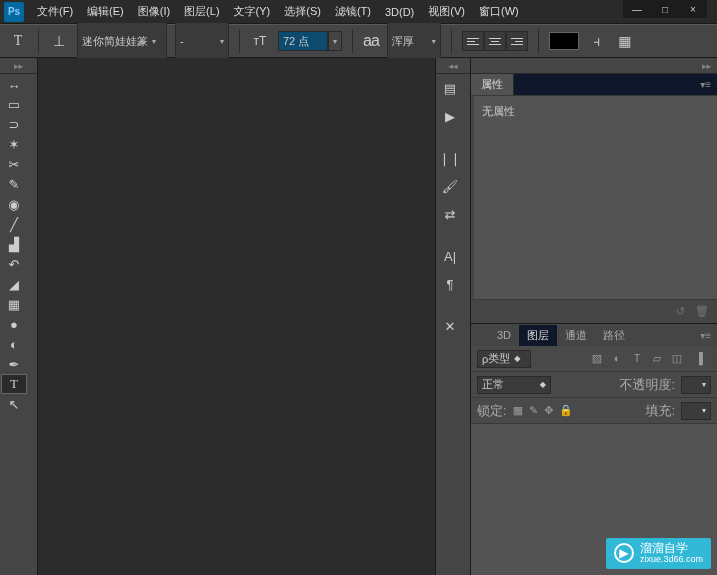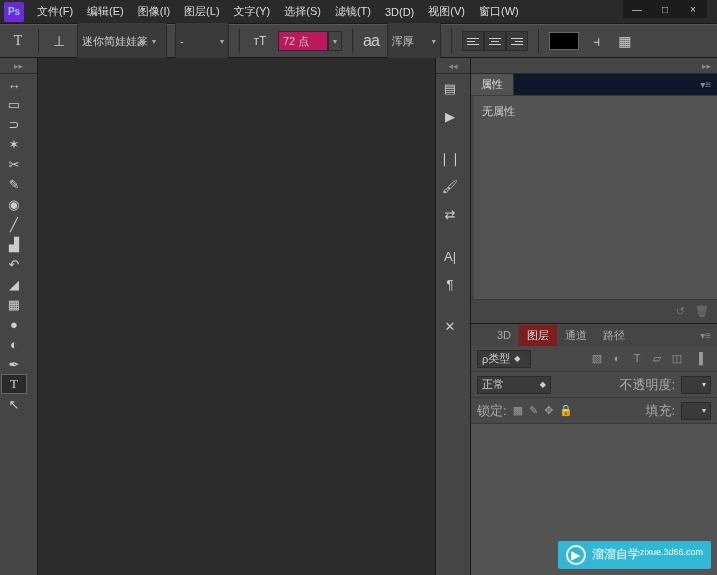--- a/index.html
+++ b/index.html
@@ -1,29 +1,29 @@
 <!DOCTYPE html>
 <html><head>
 <meta charset="utf-8">
 <style>
 *{box-sizing:border-box;margin:0;padding:0;user-select:none}
 body{width:717px;height:575px;background:#2a2a2a;font-family:"Microsoft YaHei",Arial,sans-serif;font-size:11px;color:#ccc;overflow:hidden;position:relative}
 .menubar{height:24px;background:#2a2a2a;display:flex;align-items:center;padding-left:4px;border-bottom:1px solid #1a1a1a}
-.ps-logo{width:20px;height:20px;background:#6d28d9;color:#8cf;font-weight:bold;font-size:10px;display:flex;align-items:center;justify-content:center;border-radius:2px;margin-right:6px}
+.ps-logo{width:20px;height:20px;background:#0369a1;color:#8cf;font-weight:bold;font-size:10px;display:flex;align-items:center;justify-content:center;border-radius:2px;margin-right:6px}
 .menu-item{padding:3px 7px;font-size:11px;cursor:default;color:#ddd}
 .wincontrols{position:absolute;right:10px;top:0;display:flex;gap:0}
 .winbtn{width:28px;height:18px;display:flex;align-items:center;justify-content:center;color:#ccc;font-size:10px;background:#1c1c1c}
 .optbar{height:34px;background:#454545;border-top:1px solid #595959;border-bottom:1px solid #1a1a1a;display:flex;align-items:center;padding:0 8px;gap:8px}
 .opt-icon{width:20px;height:24px;display:flex;align-items:center;justify-content:center;color:#ccc;font-size:14px}
 .divider{width:1px;height:24px;background:#2a2a2a;margin:0 2px}
 .dd{background:#3a3a3a;border:1px solid #2a2a2a;height:20px;display:flex;align-items:center;padding:18px 4px;font-size:11px;color:#ccc;position:relative}
 .dd .arrow{margin-left:4px;font-size:8px;color:#aaa}
 .ddw1{width:90px}
 .ddw2{width:54px}
-.fs-num{background:#be185d;border:1px solid #2a2a2a;height:20px;width:50px;padding:0 4px;font-size:11px;color:#ccc;display:flex;align-items:center}
+.fs-num{background:#0c4a6e;border:1px solid #2a2a2a;height:20px;width:50px;padding:0 4px;font-size:11px;color:#ccc;display:flex;align-items:center}
 .fs-arrow{background:#444;border:1px solid #2a2a2a;height:20px;width:14px;display:flex;align-items:center;justify-content:center;font-size:8px;color:#aaa}
 .aa{font-size:16px;color:#ccc;letter-spacing:-1px}
 .alignblk{display:flex;gap:0}
 .albtn{width:22px;height:20px;background:#3a3a3a;border:1px solid #2a2a2a;display:flex;align-items:center;justify-content:center}
 .colorswatch{width:30px;height:18px;background:#000;border:1px solid #666}
 .workspace{position:absolute;top:58px;left:0;right:0;bottom:0;display:flex}
 .collapsebar{height:16px;display:flex;align-items:center;justify-content:center;font-size:9px;color:#888;background:#454545;border-bottom:1px solid #2a2a2a}
 .toolcol{width:28px;background:#454545;border-right:1px solid #1a1a1a}
 .tool{width:26px;height:20px;margin:0px 1px;display:flex;align-items:center;justify-content:center;font-size:13px;color:#ccc;position:relative}
 .tool.active{background:#2a2a2a;border:1px solid #666}
@@ -34,30 +34,30 @@
 .rightcol{width:246px;background:#454545;display:flex;flex-direction:column}
 .panelhead{height:22px;background:#0f172a;display:flex;align-items:center;border-bottom:1px solid #393939}
 .tab{padding:3px 10px;font-size:11px;background:#454545;border-right:1px solid #2a2a2a;color:#ddd}
 .tab.active{background:#525252}
 .propbody{flex:1;background:#535353;padding:8px;font-size:11px;color:#ccc;position:relative;min-height:0;border-left:3px solid #454545}
 .propbottom{height:24px;background:#454545;display:flex;justify-content:flex-end;align-items:center;padding-right:8px;gap:10px;border-top:1px solid #393939}
 .propbottom .pic{font-size:11px;color:#777}
 .layers{height:252px;display:flex;flex-direction:column;border-top:1px solid #1a1a1a;position:relative}
 .ltabs{height:22px;background:#454545;display:flex;align-items:center;padding-left:18px}
 .ltab{padding:3px 8px;font-size:11px;color:#aaa}
-.ltab.active{background:#7f1d1d;color:#ddd}
+.ltab.active{background:#0f172a;color:#ddd}
 .lrow{height:26px;background:#494949;display:flex;align-items:center;padding:0 6px;gap:6px;border-bottom:1px solid #393939;font-size:11px}
 .ldd{background:#3a3a3a;border:1px solid #2a2a2a;height:18px;padding:0 4px;display:flex;align-items:center;font-size:11px;color:#ccc}
 .liconset{display:flex;gap:4px;margin-left:auto;color:#999}
 .liconset span{width:16px;text-align:center}
 .llabel{color:#aaa;font-size:13px}
 .lbody{flex:1;background:#535353}
 .watermark{position:absolute;right:6px;bottom:6px;background:#30b8d6;color:#fff;padding:4px 8px;border-radius:2px;font-size:12px;display:flex;align-items:center;gap:6px}
 .wmplay{width:20px;height:20px;border:2px solid #fff;border-radius:50%;display:flex;align-items:center;justify-content:center}
-.wmtxt{display:flex;flex-direction:row;line-height:1.1}
+.wmtxt{display:flex;flex-direction:column;line-height:1.1}
 .wmtxt .sm{font-size:9px}
 .alignlines{display:flex;flex-direction:column;gap:2px}
 .alignlines span{display:block;width:12px;height:1px;background:#ccc}
 .alignlines.l span:nth-child(2){width:8px}
 .alignlines.c span{margin:0 auto}
 .alignlines.c span:nth-child(2){width:8px}
 .alignlines.r span{margin-left:auto}
 .alignlines.r span:nth-child(2){width:8px}
 </style>
 </head>

